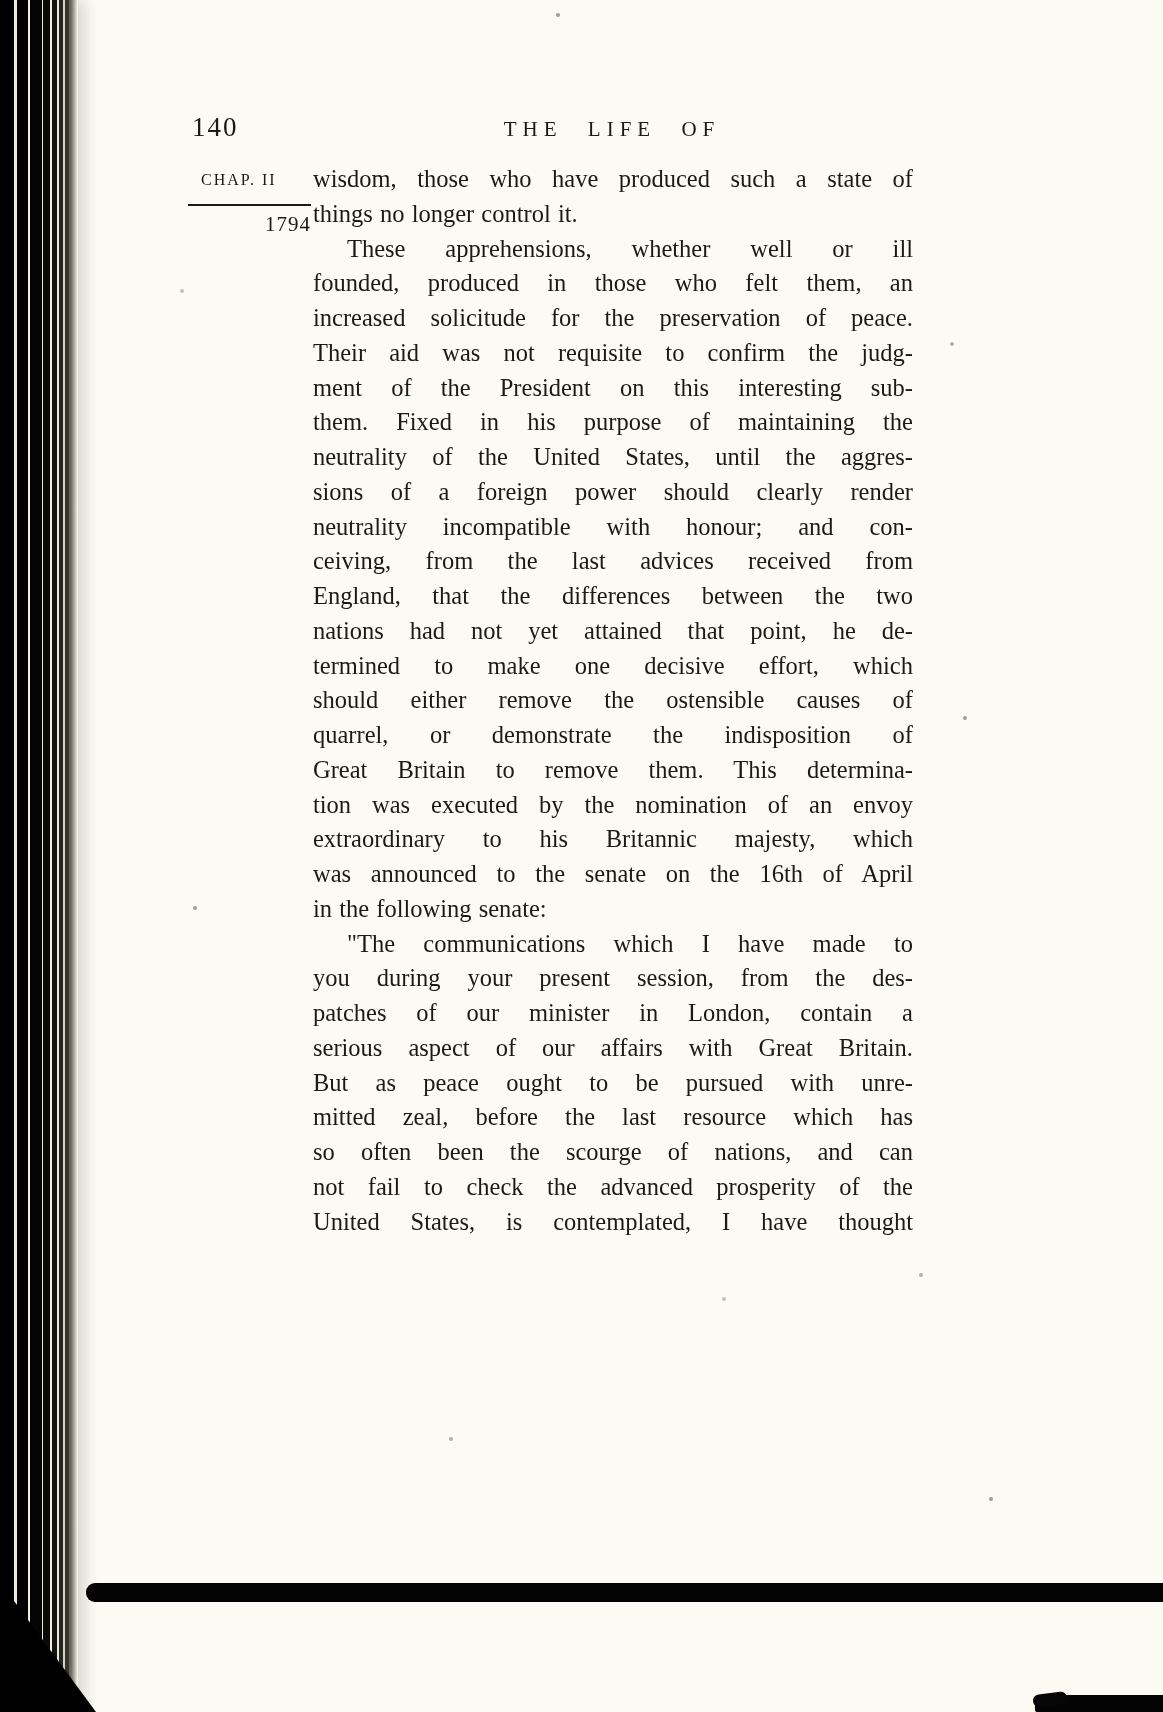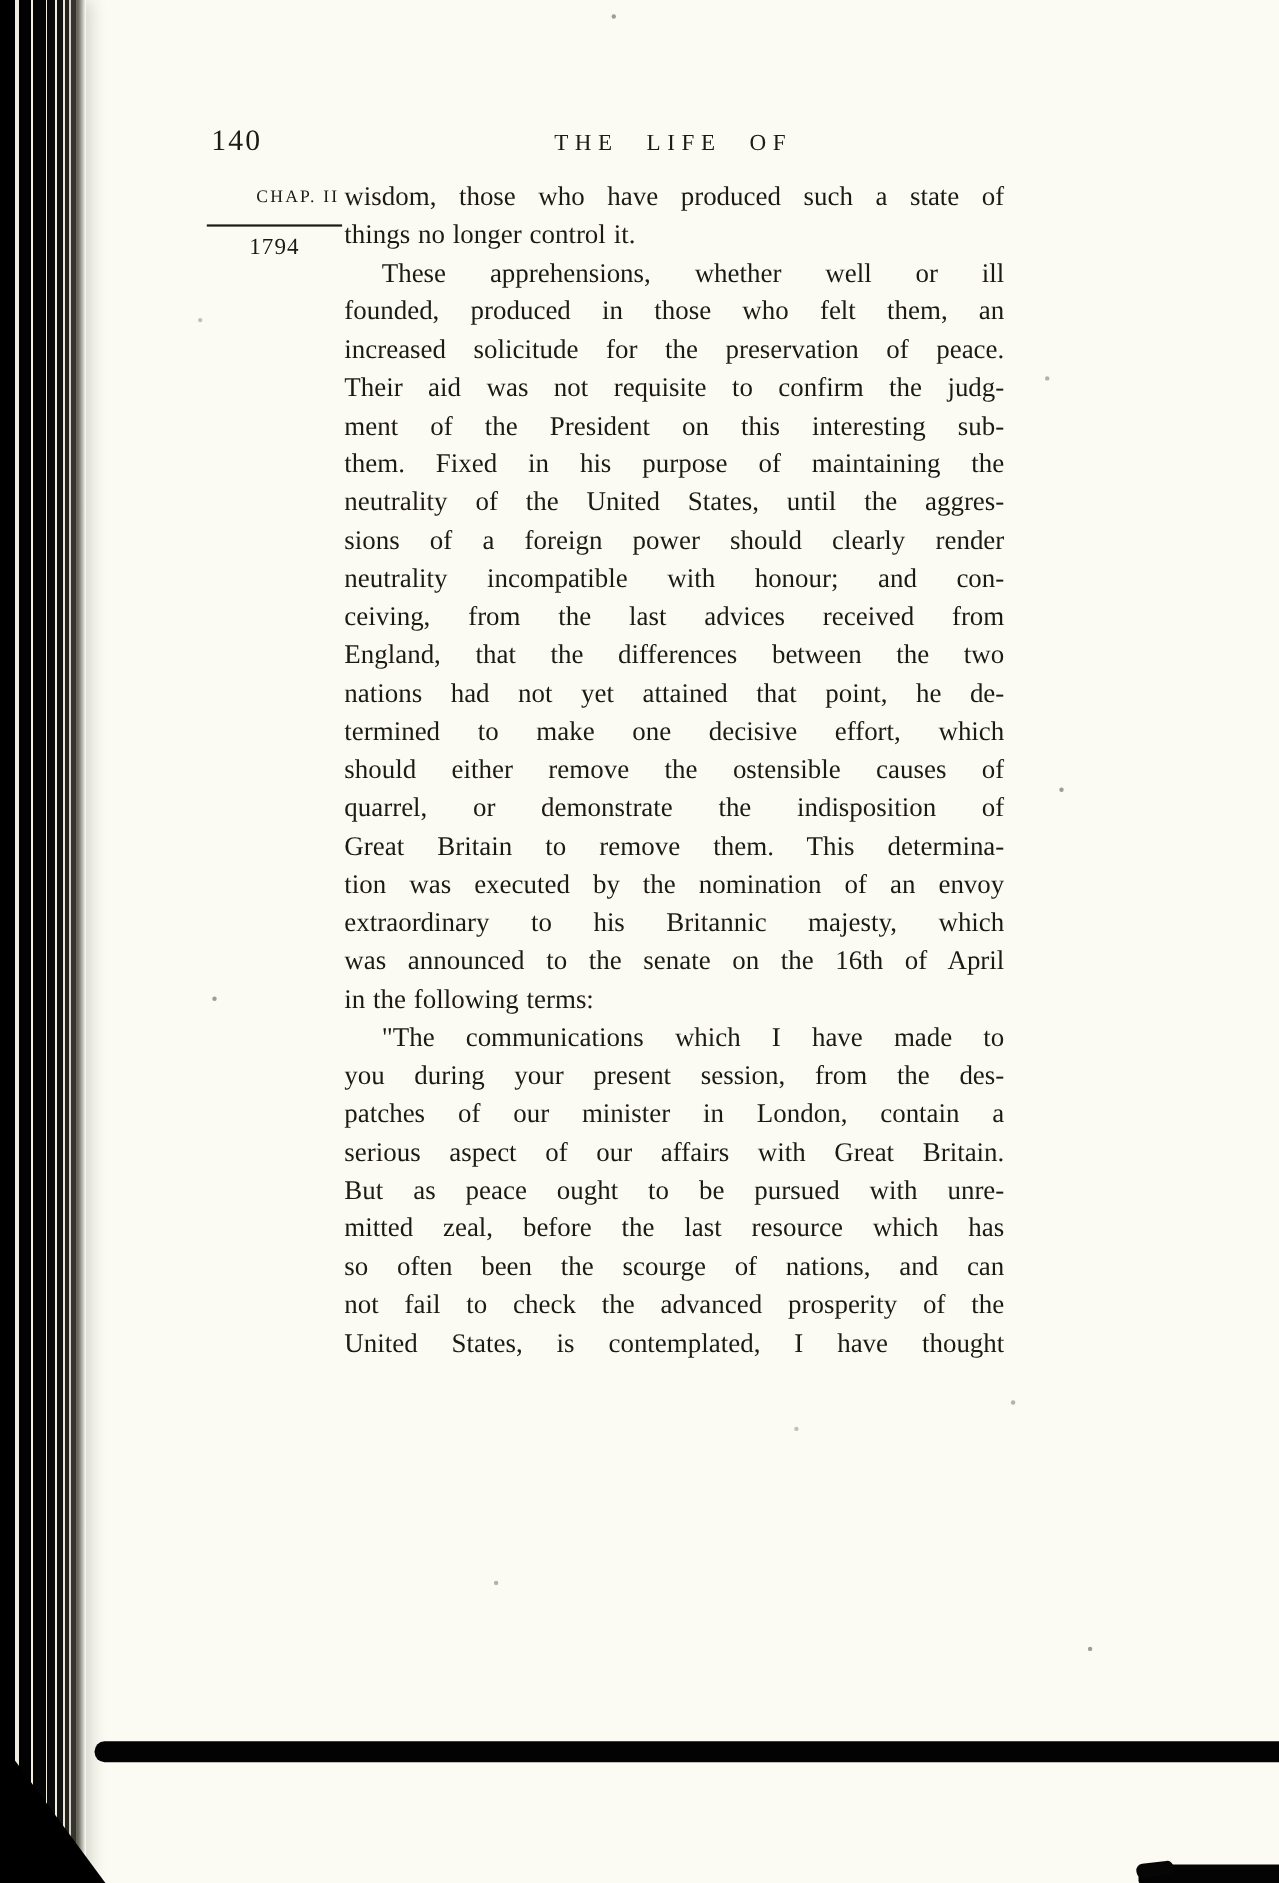--- a/index.html
+++ b/index.html
@@ -86,35 +86,34 @@
     letter-spacing: 6px;
     word-spacing: 14px;
   }
 
   
   .margin-chapter {
     position: absolute;
     left: 201px; top: 171px;
     font-size: 16px;
     letter-spacing: 2px;
-    margin-left: 32px;
   }
   .margin-rule {
     position: absolute;
     left: 188px; top: 204px;
     width: 123px;
     border: none;
     border-top: 2px solid #1b1a13;
     margin: 0;
   }
   .margin-year {
     position: absolute;
     left: 188px; top: 212px;
     width: 123px;
-    text-align: center;
+    text-align: right;
     font-size: 21px;
     letter-spacing: 1px;
   }
 
   
   .body-text {
     position: absolute;
     left: 313px; top: 162px;
     width: 600px;
   }
@@ -184,21 +183,21 @@
     <div class="line just">ceiving, from the last advices received from</div>
     <div class="line just">England, that the differences between the two</div>
     <div class="line just">nations had not yet attained that point, he de-</div>
     <div class="line just">termined to make one decisive effort, which</div>
     <div class="line just">should either remove the ostensible causes of</div>
     <div class="line just">quarrel, or demonstrate the indisposition of</div>
     <div class="line just">Great Britain to remove them.  This determina-</div>
     <div class="line just">tion was executed by the nomination of an envoy</div>
     <div class="line just">extraordinary to his Britannic majesty, which</div>
     <div class="line just">was announced to the senate on the 16th of April</div>
-    <div class="line">in the following terms:</div>
+    <div class="line">in the following senate:</div>
     <div class="line indent just">"The communications which I have made to</div>
     <div class="line just">you during your present session, from the des-</div>
     <div class="line just">patches of our minister in London, contain a</div>
     <div class="line just">serious aspect of our affairs with Great Britain.</div>
     <div class="line just">But as peace ought to be pursued with unre-</div>
     <div class="line just">mitted zeal, before the last resource which has</div>
     <div class="line just">so often been the scourge of nations, and can</div>
     <div class="line just">not fail to check the advanced prosperity of the</div>
     <div class="line just">United States, is contemplated, I have thought</div>
   </div>

